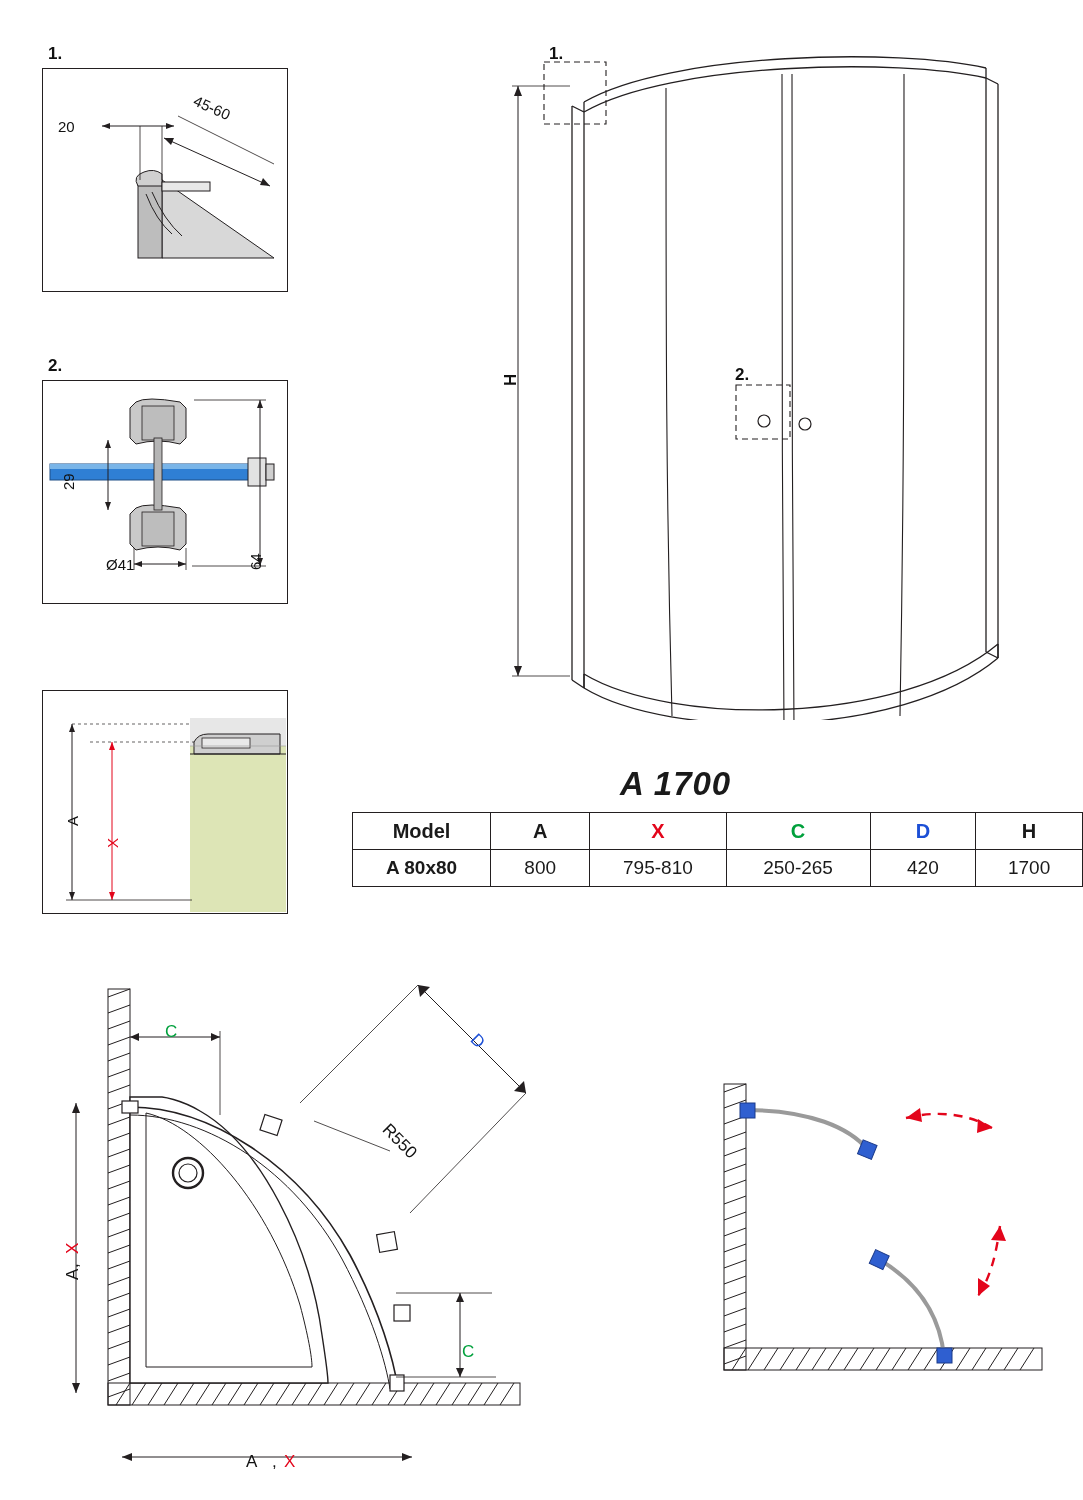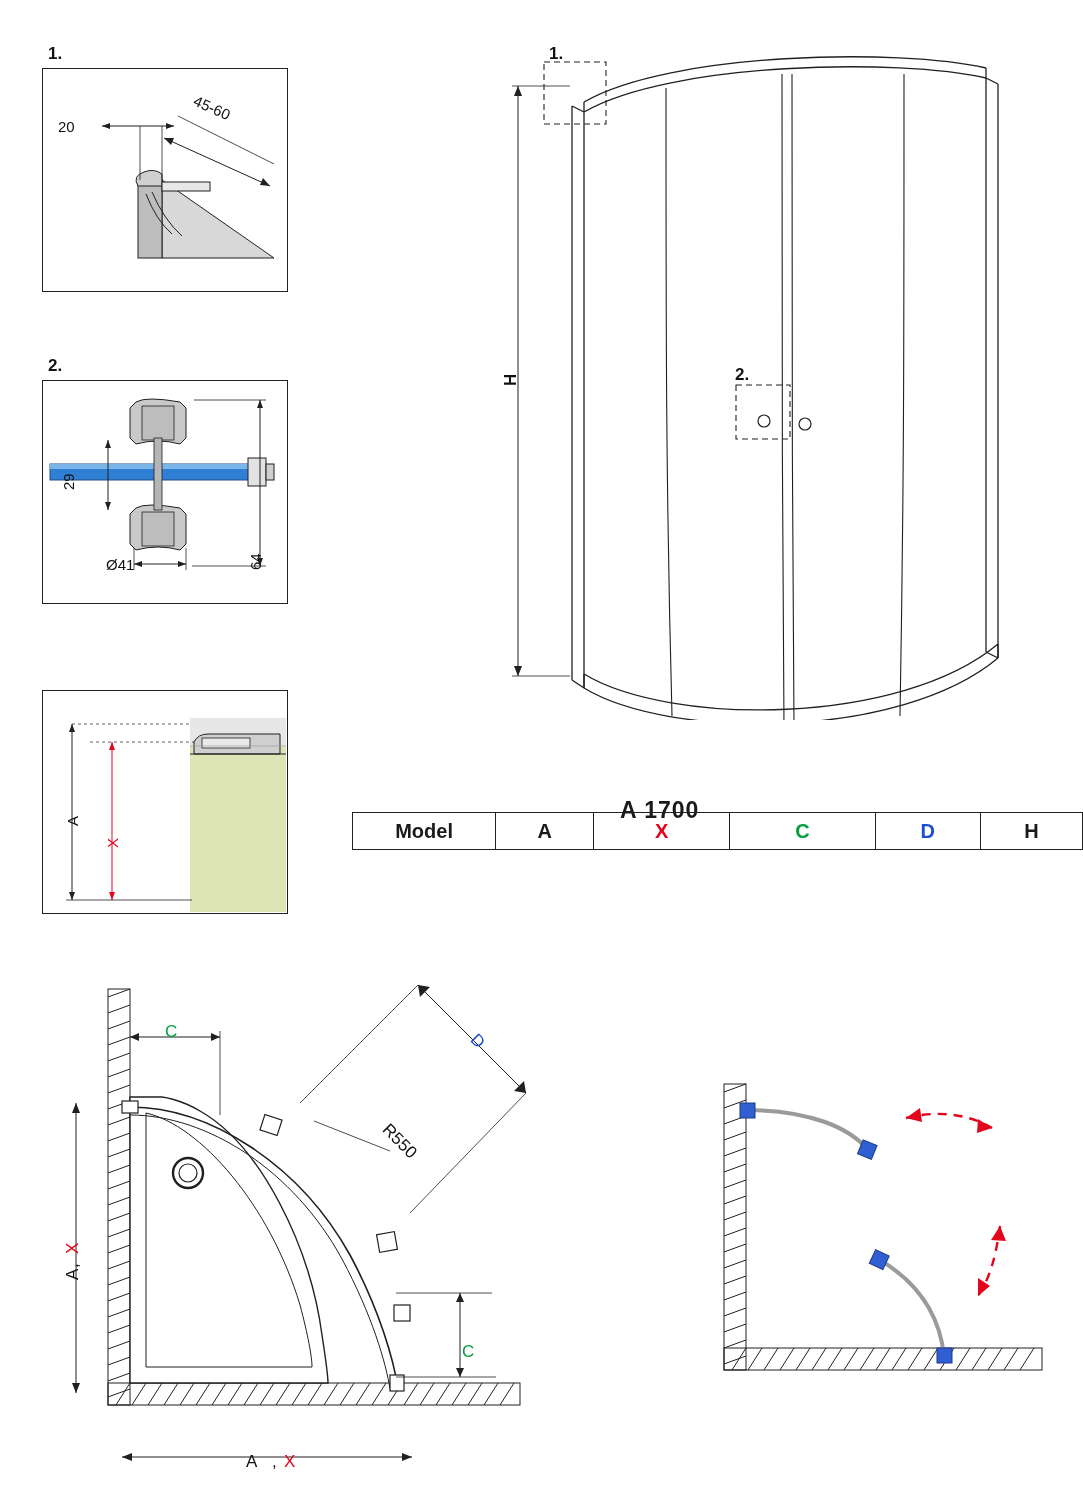--- a/index.html
+++ b/index.html
@@ -6,21 +6,21 @@
   body{width:1083px;height:1500px;position:relative;font-family:"Liberation Sans",sans-serif;color:#1a1a1a;overflow:hidden;}
   .abs{position:absolute;}
   .lbl{position:absolute;font-size:15px;color:#111;white-space:nowrap;}
   .lbl-b{font-weight:bold;}
   svg{display:block;}
   .box{position:absolute;border:1px solid #231f20;}
   
   #spec-table{position:absolute;left:352px;top:812px;border-collapse:collapse;}
   #spec-table td{border:1.5px solid #231f20;height:36px;text-align:center;font-size:19px;padding:0 17px;}
   #spec-table tr.head td{font-weight:bold;font-size:20px;}
-  .title-a{position:absolute;left:620px;top:765px;font-size:23px;font-weight:bold;letter-spacing:1px;margin-top:32px;}
+  .title-a{position:absolute;left:620px;top:765px;font-size:33px;font-weight:bold;font-style:italic;letter-spacing:1px;}
   .red{color:#e3051b;}
   .green{color:#00a03c;}
   .blue{color:#1c4fd6;}
 </style>
 </head>
 <body>
 
 <div class="box" style="left:42px;top:68px;width:244px;height:222px;"></div>
 <div class="lbl lbl-b" style="left:48px;top:44px;font-size:17px;">1.</div>
 
@@ -156,20 +156,28 @@
 
 <table id="spec-table">
   <tbody>
       <tr class="head">
     <td style="width:128px">Model</td>
     <td style="width:82px">A</td>
     <td style="width:136px" class="red">X</td>
     <td style="width:148px" class="green">C</td>
     <td style="width:92px" class="blue">D</td>
     <td style="width:88px">H</td>
+  </tr>
+  <tr>
+    <td style="font-weight:bold">A 80x80</td>
+    <td>800</td>
+    <td>795-810</td>
+    <td>250-265</td>
+    <td>420</td>
+    <td>1700</td>
   </tr>
 </tbody>
   </table>
 
 <svg class="abs" style="left:60px;top:975px;" width="500" height="500" viewBox="0 0 500 500">
 
   <g stroke="#231f20" stroke-width="1">
     <rect x="48" y="14" width="22" height="416" fill="none"></rect>
     <line x1="48" y1="22" x2="70" y2="14"></line>
       <line x1="48" y1="38" x2="70" y2="30"></line>

